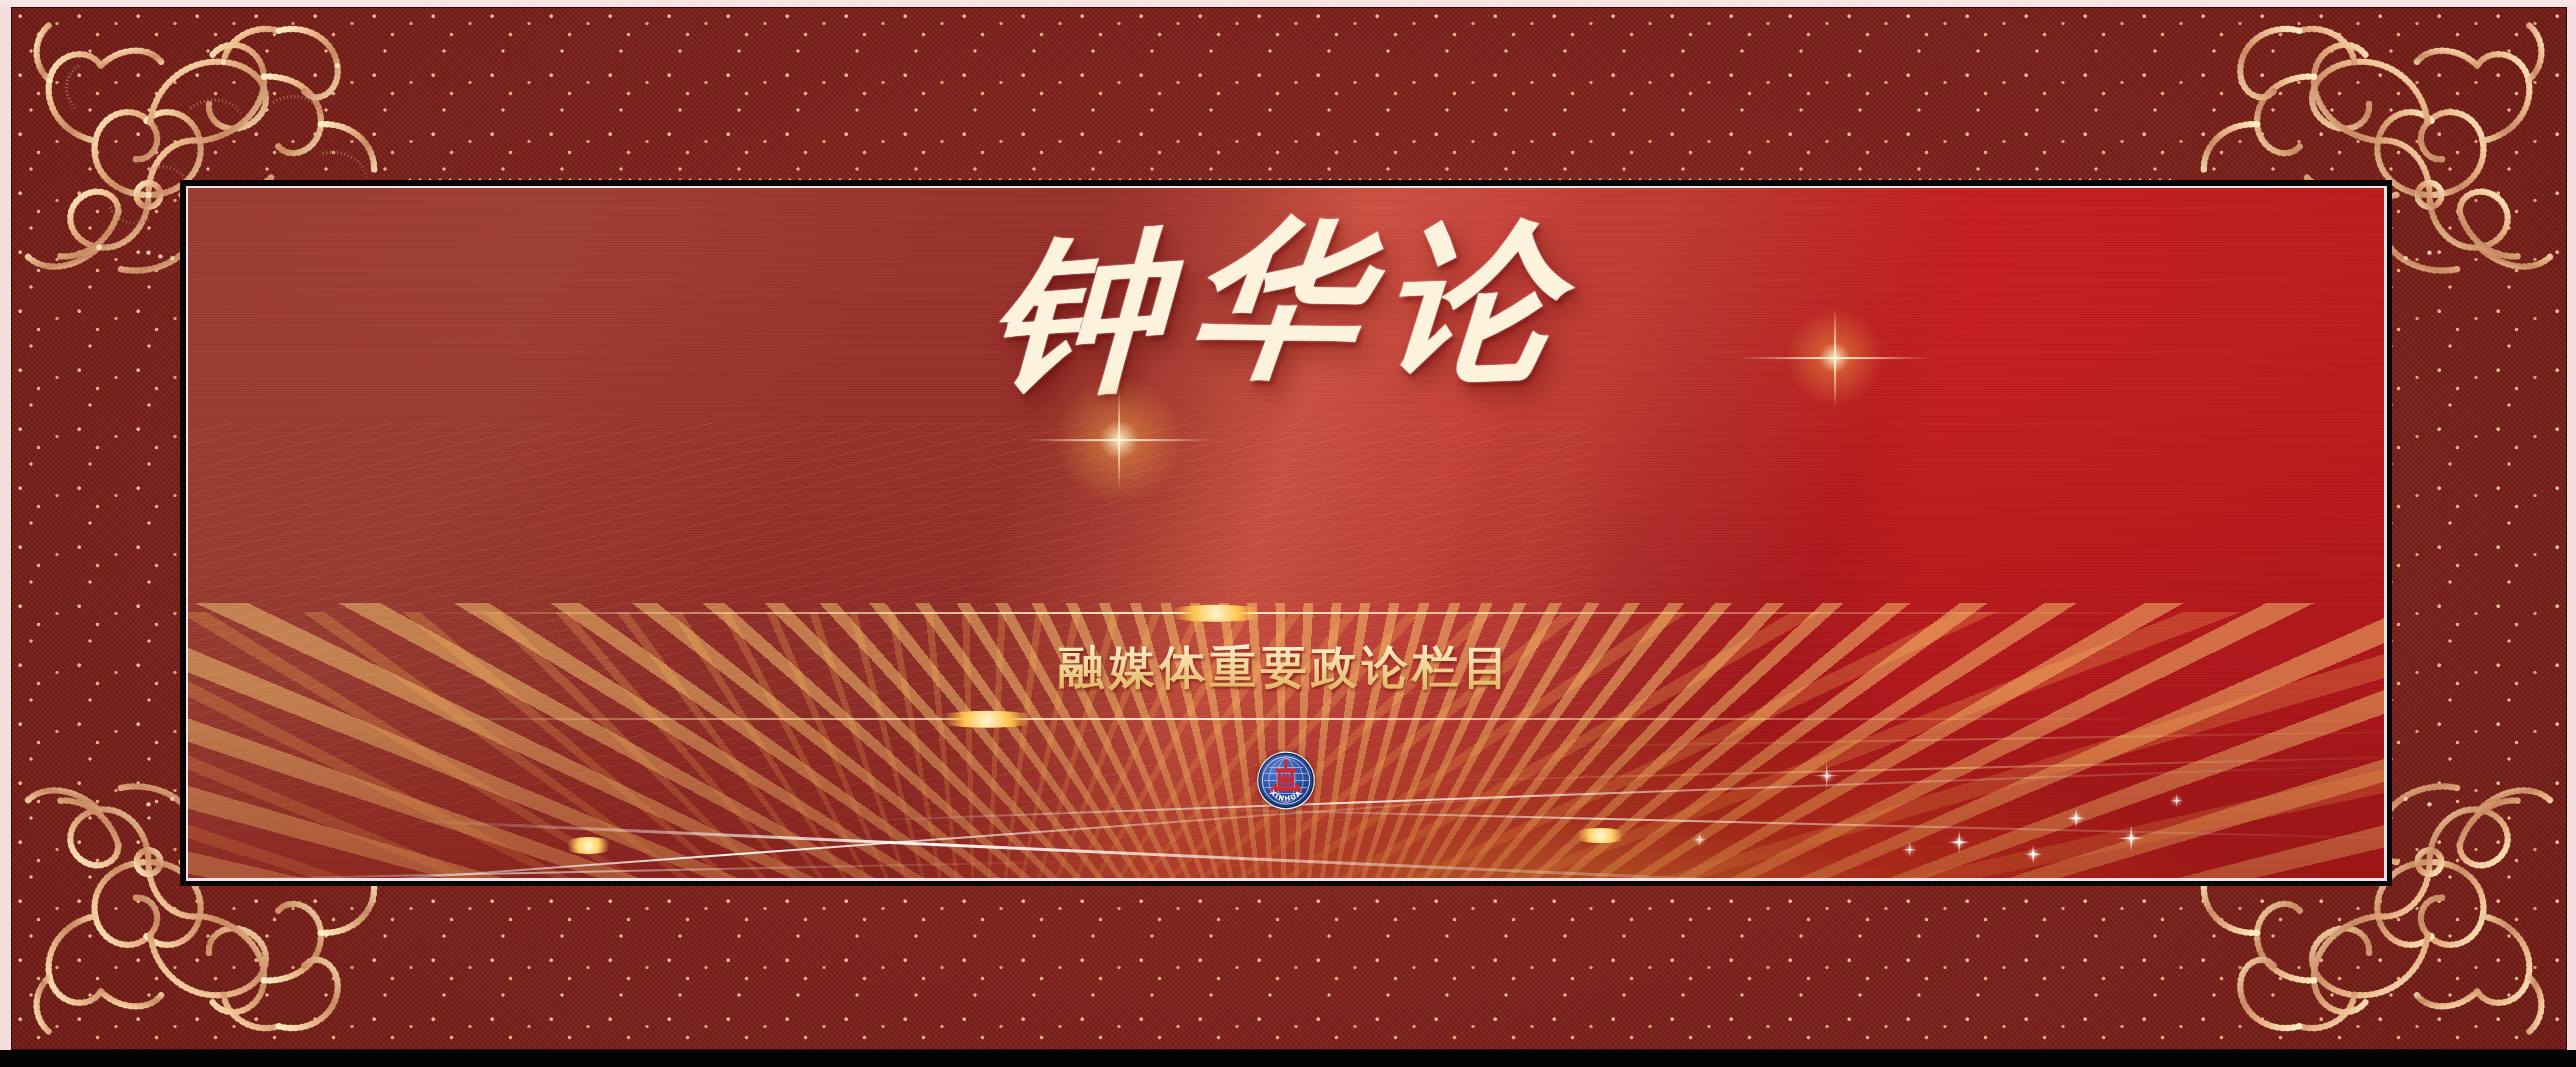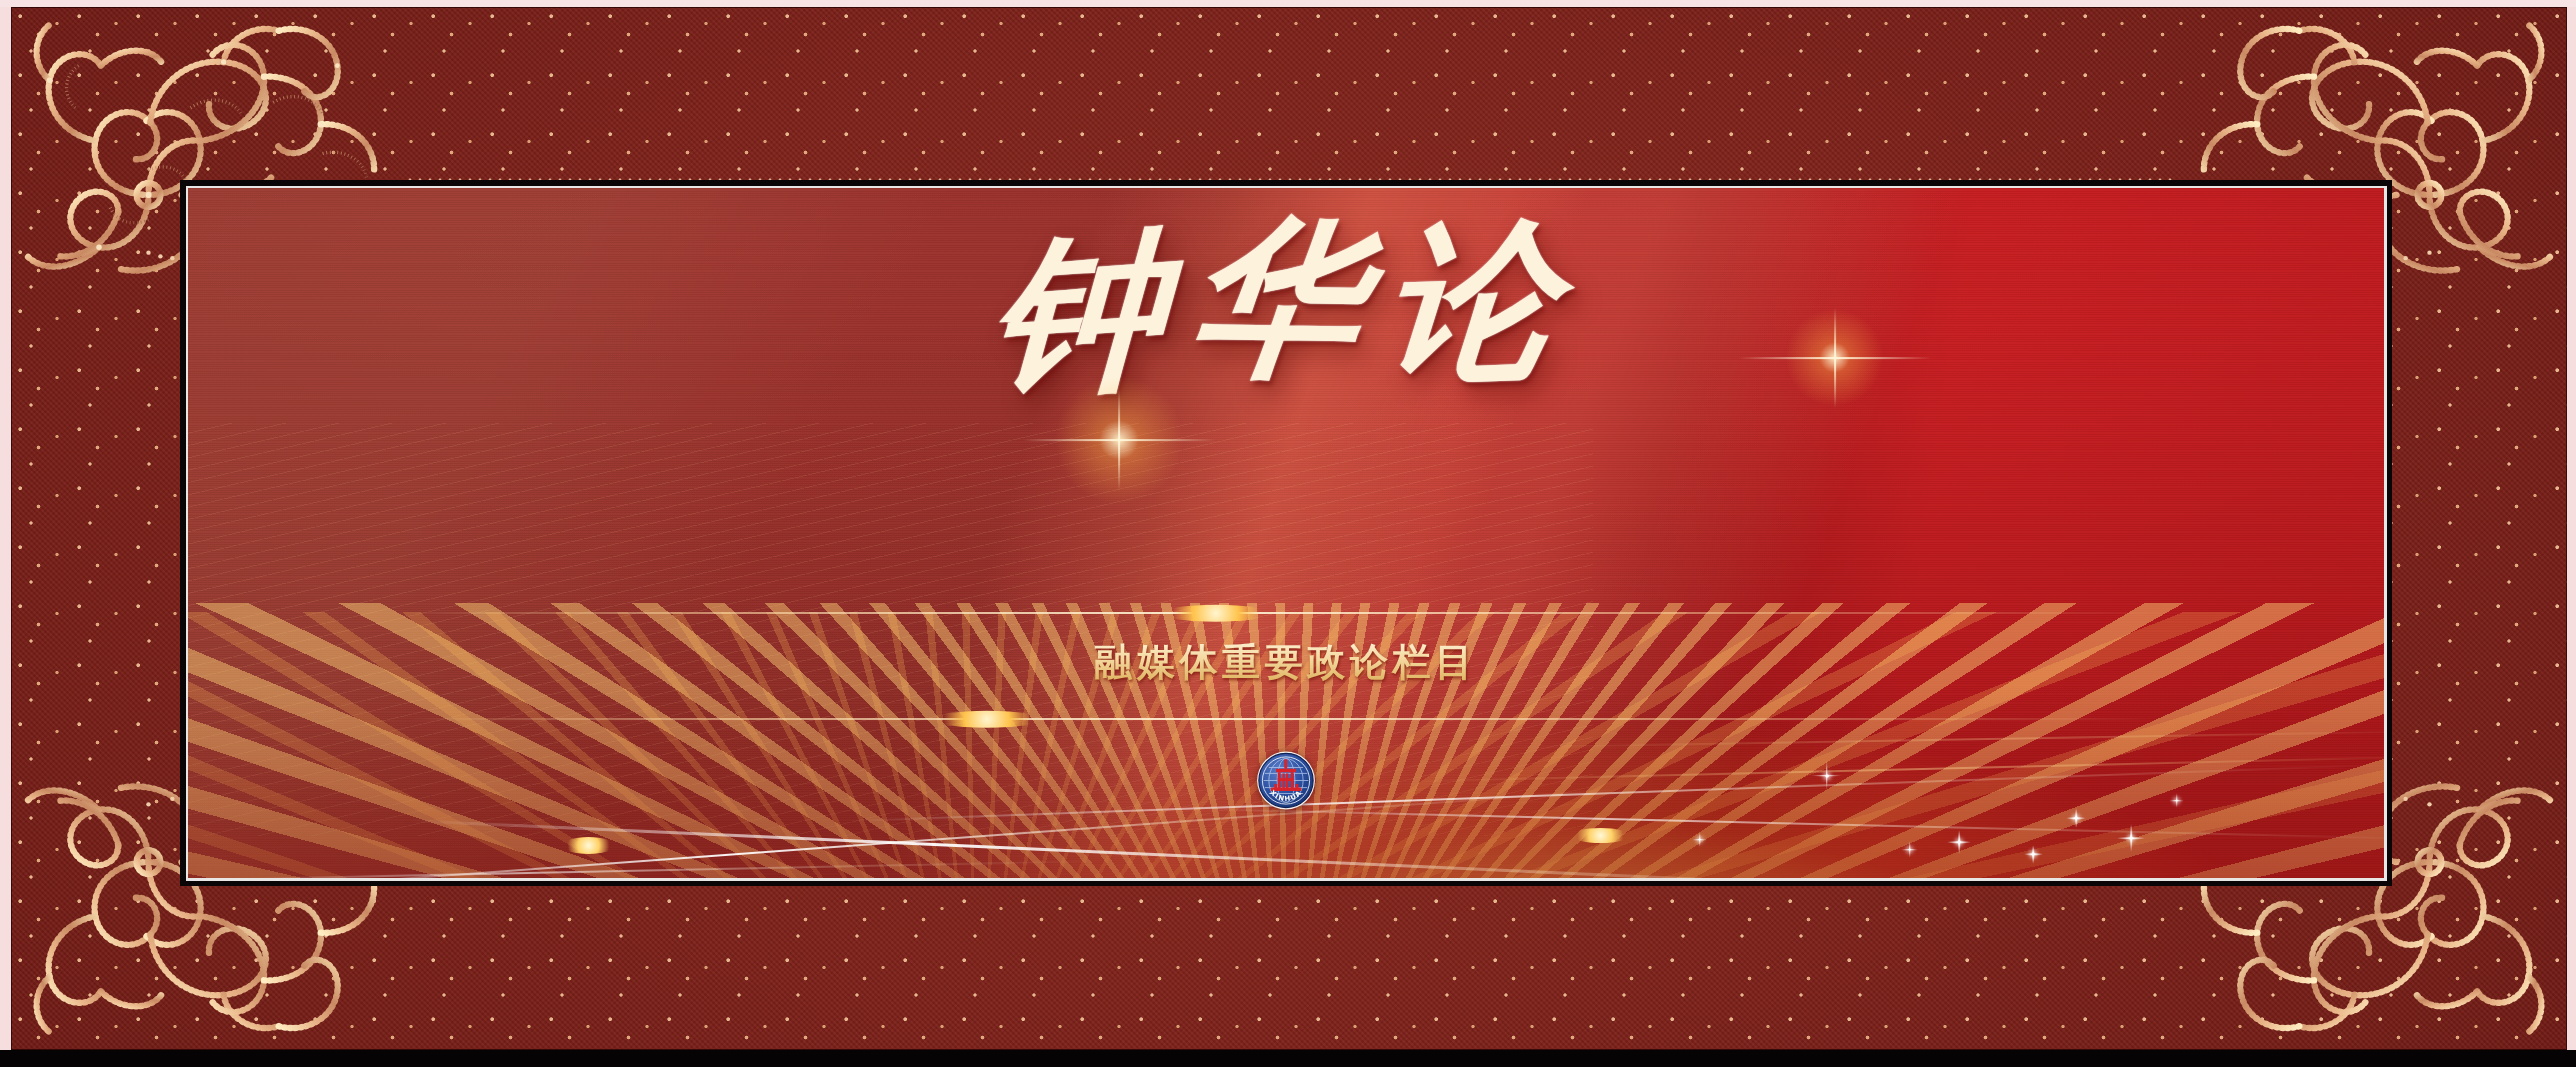--- a/index.html
+++ b/index.html
@@ -156,21 +156,21 @@
     filter:blur(0.5px);}
   .rule .node{position:absolute;left:46%;top:50%;width:110px;height:16.5px;
     transform:translate(-50%,-50%);border-radius:50%;
     background:radial-gradient(circle, #fff5cf 0%, #ffc44e 40%, rgba(255,170,50,0) 78%);}
   .rule.r1{top:424px;}
   .rule.r2{top:530px;}
   .rule.r2 .node{left:33%;}
 
   .subtitle{position:absolute;left:0;right:0;top:449px;text-align:center;
     font-family:"DejaVu Serif",serif;font-weight:700;
-    font-size:38px;letter-spacing:4.6px;
+    font-size:46px;letter-spacing:4.6px;
     color:#f7e2b0;
     background:linear-gradient(180deg,#fff6dd 0%,#f3d79c 45%,#d9a94f 100%);
     -webkit-background-clip:text;background-clip:text;
     -webkit-text-fill-color:transparent;
     filter:drop-shadow(1.8px 2.8px 1.8px rgba(120,20,10,.75));}
 
   
   .logo{position:absolute;left:50%;top:563px;transform:translateX(-50%);
     width:59px;height:59px;}
   .logo svg{display:block;width:100%;height:100%;

